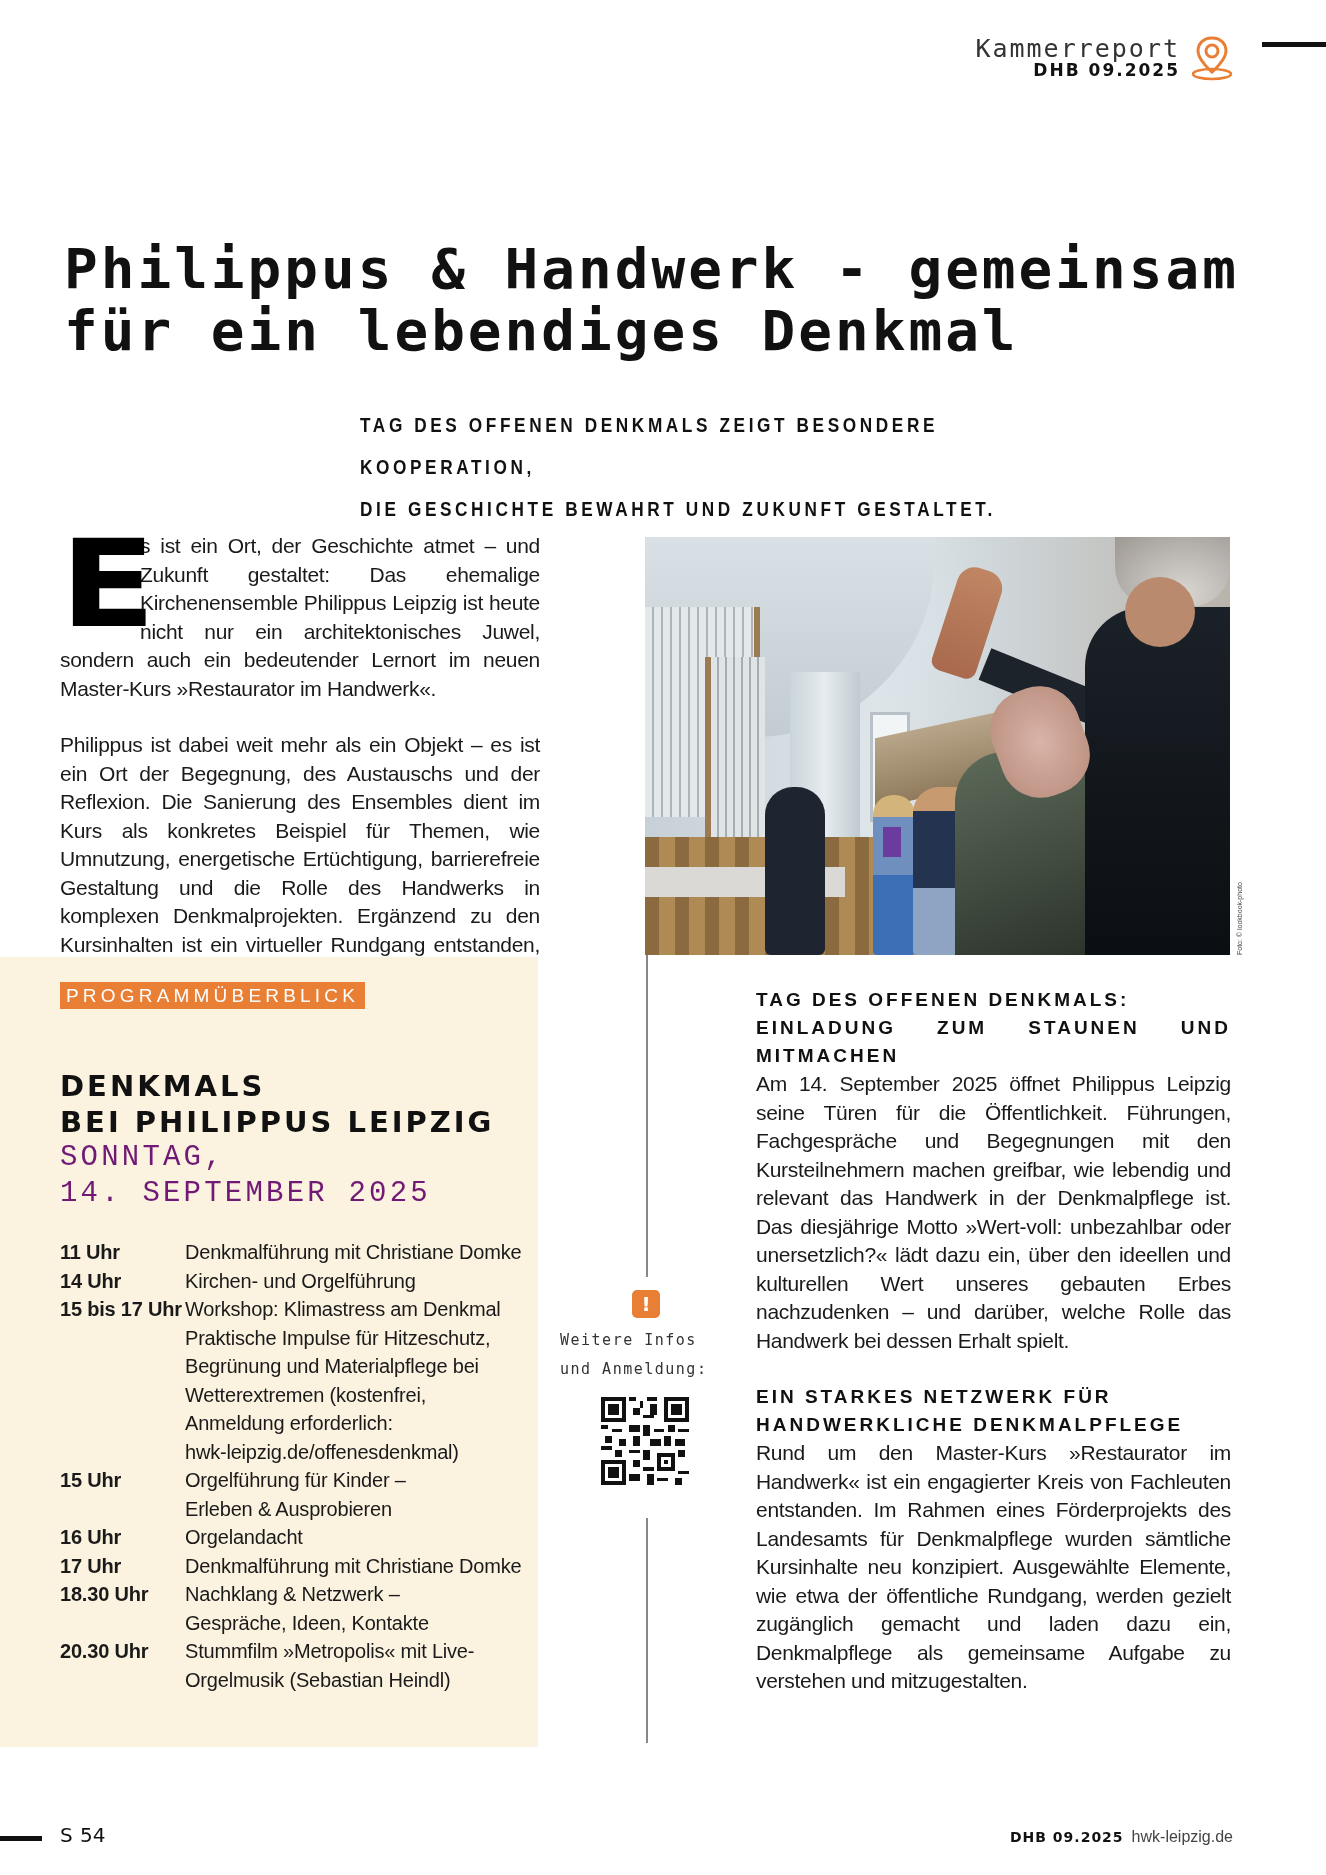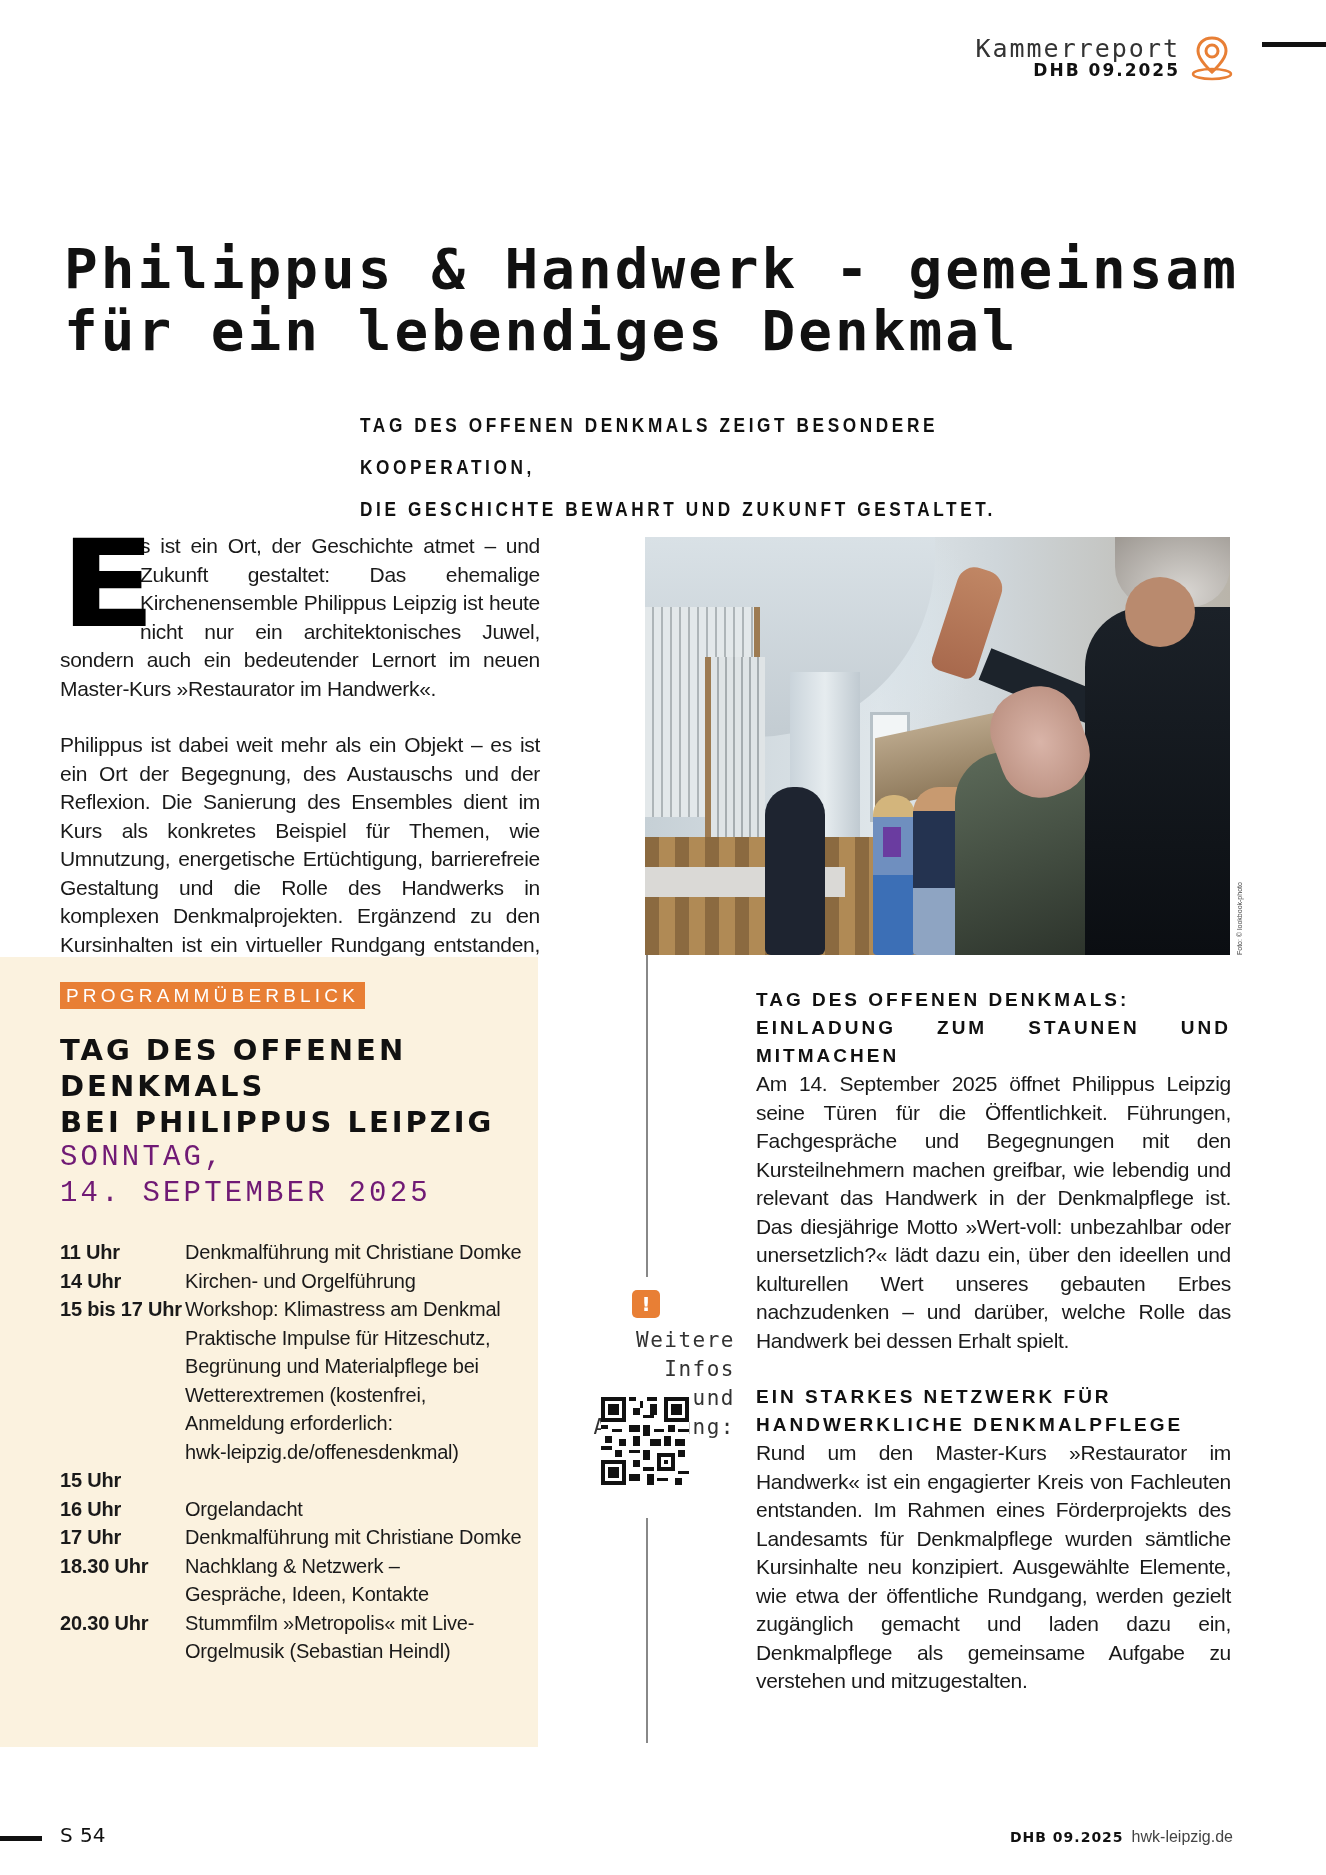--- a/index.html
+++ b/index.html
@@ -58,21 +58,21 @@
   .prog-date { position: absolute; left: 60px; top: 1140px; width: 470px; font-family: Liberation Mono, monospace; font-size: 29px; line-height: 36px; letter-spacing: 3.2px; color: #701a75; }
   .sched { position: absolute; left: 44px; top: 1238px; width: 470px; margin-left: 16px; }
   .sched-row { display: flex; font-family: "Liberation Sans", sans-serif; font-size: 20px; line-height: 28.5px; color: #1a1a1a; letter-spacing: -0.2px; }
   .sched-time { width: 125px; flex: 0 0 125px; font-weight: bold; }
   .sched-desc { flex: 1; }
 
   
   .vline-top { position: absolute; left: 646px; top: 955px; width: 2px; height: 322px; background: #888; }
   .vline-bottom { position: absolute; left: 646px; top: 1518px; width: 2px; height: 225px; background: #888; }
   .info-icon { position: absolute; left: 632px; top: 1290px; width: 28px; height: 28px; background: #e87f35; border-radius: 5px; color: #fff; font-family: "DejaVu Sans", sans-serif; font-weight: bold; font-size: 20px; line-height: 28px; text-align: center; }
-  .info-label { position: absolute; left: 560px; top: 1326px; width: 175px; text-align: right; font-family: "DejaVu Sans Mono", monospace; font-size: 21px; line-height: 29px; letter-spacing: 1.5px; color: #333; }
+  .info-label { position: absolute; left: 560px; top: 1326px; width: 175px; text-align: left; font-family: "DejaVu Sans Mono", monospace; font-size: 15px; line-height: 29px; letter-spacing: 1.5px; color: #333; }
   .qr { position: absolute; left: 601px; top: 1397px; width: 88px; height: 88px; }
 
   
   .foot-rule { position: absolute; left: 0; top: 1836px; width: 42px; height: 5px; background: #111; }
   .foot-page { position: absolute; left: 60px; top: 1823px; font-family: "DejaVu Sans", sans-serif; font-size: 20px; color: #111; }
   .foot-page .s { font-weight: normal; letter-spacing: 1px; }
   .foot-page .n { font-weight: normal; margin-top: 35px; }
   .foot-right { position: absolute; right: 93px; top: 1828px; font-family: "Liberation Sans", sans-serif; font-size: 16px; color: #444; }
   .foot-right b { color: #111; font-family: "DejaVu Sans", sans-serif; font-size: 14px; letter-spacing: 1px; margin-right: 8px; }
 </style>
@@ -123,21 +123,21 @@
   <div class="woman"></div>
   <div class="hair"></div>
   <div class="face"></div>
   <div class="hand2"></div>
 </div>
 <div class="photo-credit">Foto: © lookbook-photo</div>
 
 <div class="program"></div>
 <div class="prog-tag">PROGRAMMÜBERBLICK</div>
 <div class="prog-head">
-  <span>TAG DES OFFENEN</span><br>
+  <br>
   <span>DENKMALS</span><br>
   <span>BEI PHILIPPUS LEIPZIG</span>
 </div>
 <div class="prog-date">
   <span>SONNTAG,</span><br>
   <span>14. SEPTEMBER 2025</span>
 </div>
 <div class="sched">
   <div class="sched-row">
     <div class="sched-time">11 Uhr</div>
@@ -153,20 +153,24 @@
       <span>Workshop: Klimastress am Denkmal</span><br>
       <span>Praktische Impulse für Hitzeschutz,</span><br>
       <span>Begrünung und Materialpflege bei</span><br>
       <span>Wetterextremen (kostenfrei,</span><br>
       <span>Anmeldung erforderlich:</span><br>
       <span>hwk-leipzig.de/offenesdenkmal)</span>
     </div>
   </div>
   <div class="sched-row">
     <div class="sched-time">15 Uhr</div>
+    <div class="sched-desc">
+      <span>Orgelführung für Kinder –</span><br>
+      <span>Erleben &amp; Ausprobieren</span>
+    </div>
   </div>
   <div class="sched-row">
     <div class="sched-time">16 Uhr</div>
     <div class="sched-desc"><span>Orgelandacht</span></div>
   </div>
   <div class="sched-row">
     <div class="sched-time">17 Uhr</div>
     <div class="sched-desc"><span>Denkmalführung mit Christiane Domke</span></div>
   </div>
   <div class="sched-row">

